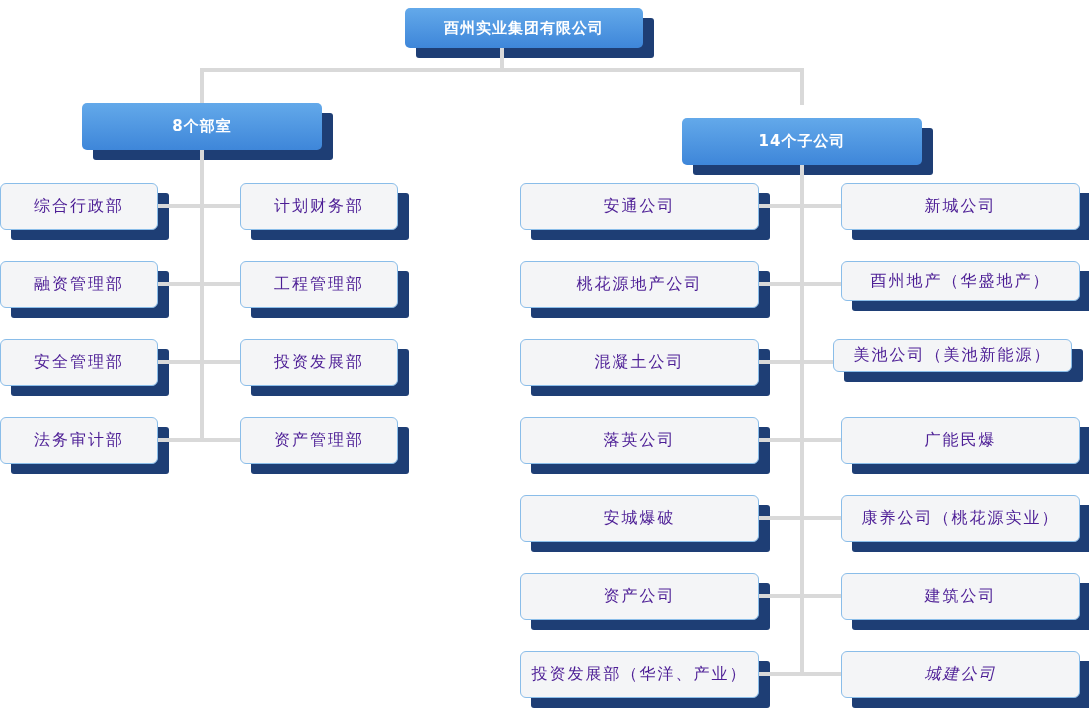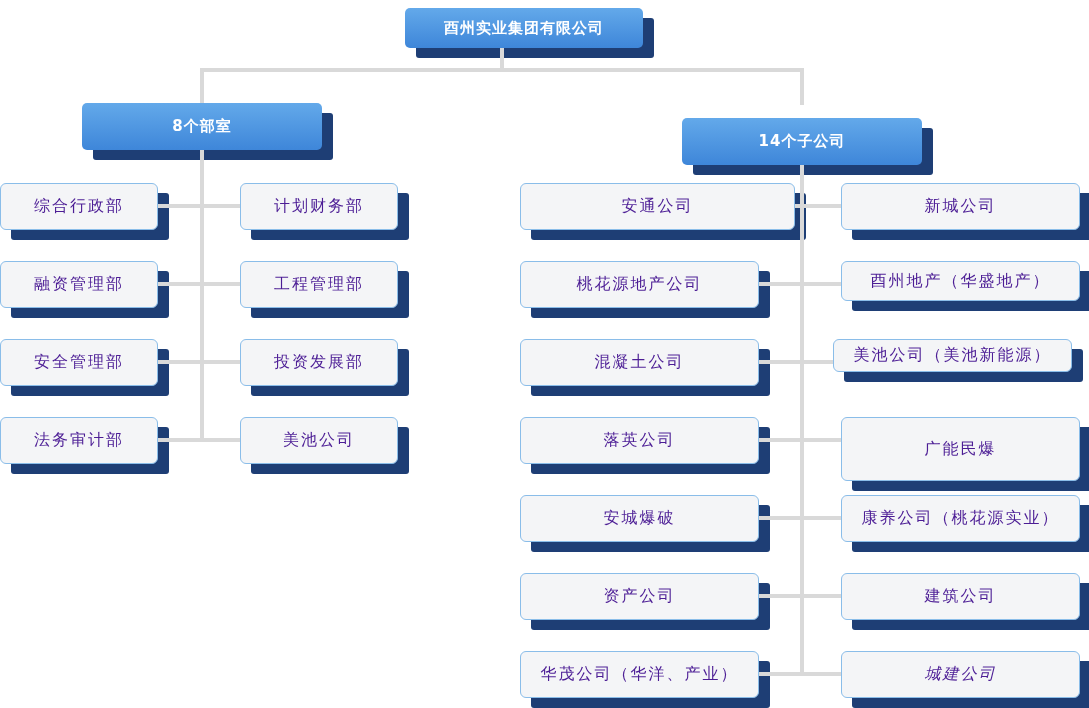--- a/index.html
+++ b/index.html
@@ -107,59 +107,59 @@
   <div class="node" style="left:0px;   top:339px; width:158px; height:47px;">
     <div class="face">安全管理部</div>
   </div>
   <div class="node" style="left:240px; top:339px; width:158px; height:47px;">
     <div class="face">投资发展部</div>
   </div>
   <div class="node" style="left:0px;   top:417px; width:158px; height:47px;">
     <div class="face">法务审计部</div>
   </div>
   <div class="node" style="left:240px; top:417px; width:158px; height:47px;">
-    <div class="face">美池公司</div>
+    <div class="face">资产管理部</div>
   </div>
 
-  <div class="node" style="left:520px; top:183px; width:239px; height:47px;padding-left:36px;">
+  <div class="node" style="left:520px; top:183px; width:239px; height:47px;">
     <div class="face">安通公司</div>
   </div>
   <div class="node" style="left:841px; top:183px; width:239px; height:47px;">
     <div class="face">新城公司</div>
   </div>
   <div class="node" style="left:520px; top:261px; width:239px; height:47px;">
     <div class="face">桃花源地产公司</div>
   </div>
   <div class="node" style="left:841px; top:261px; width:239px; height:40px;">
     <div class="face">酉州地产（华盛地产）</div>
   </div>
   <div class="node" style="left:520px; top:339px; width:239px; height:47px;">
     <div class="face">混凝土公司</div>
   </div>
   <div class="node" style="left:833px; top:339px; width:239px; height:33px;">
     <div class="face">美池公司（美池新能源）</div>
   </div>
   <div class="node" style="left:520px; top:417px; width:239px; height:47px;">
     <div class="face">落英公司</div>
   </div>
-  <div class="node" style="left:841px; top:417px; width:239px; height:64px;">
+  <div class="node" style="left:841px; top:417px; width:239px; height:47px;">
     <div class="face">广能民爆</div>
   </div>
   <div class="node" style="left:520px; top:495px; width:239px; height:47px;">
     <div class="face">安城爆破</div>
   </div>
   <div class="node" style="left:841px; top:495px; width:239px; height:47px;">
     <div class="face">康养公司（桃花源实业）</div>
   </div>
   <div class="node" style="left:520px; top:573px; width:239px; height:47px;">
     <div class="face">资产公司</div>
   </div>
   <div class="node" style="left:841px; top:573px; width:239px; height:47px;">
     <div class="face">建筑公司</div>
   </div>
   <div class="node" style="left:520px; top:651px; width:239px; height:47px;">
-    <div class="face">华茂公司（华洋、产业）</div>
+    <div class="face">投资发展部（华洋、产业）</div>
   </div>
   <div class="node" style="left:841px; top:651px; width:239px; height:47px;font-style:italic;">
     <div class="face">城建公司</div>
   </div>
 
 </div>
 
 </body></html>

